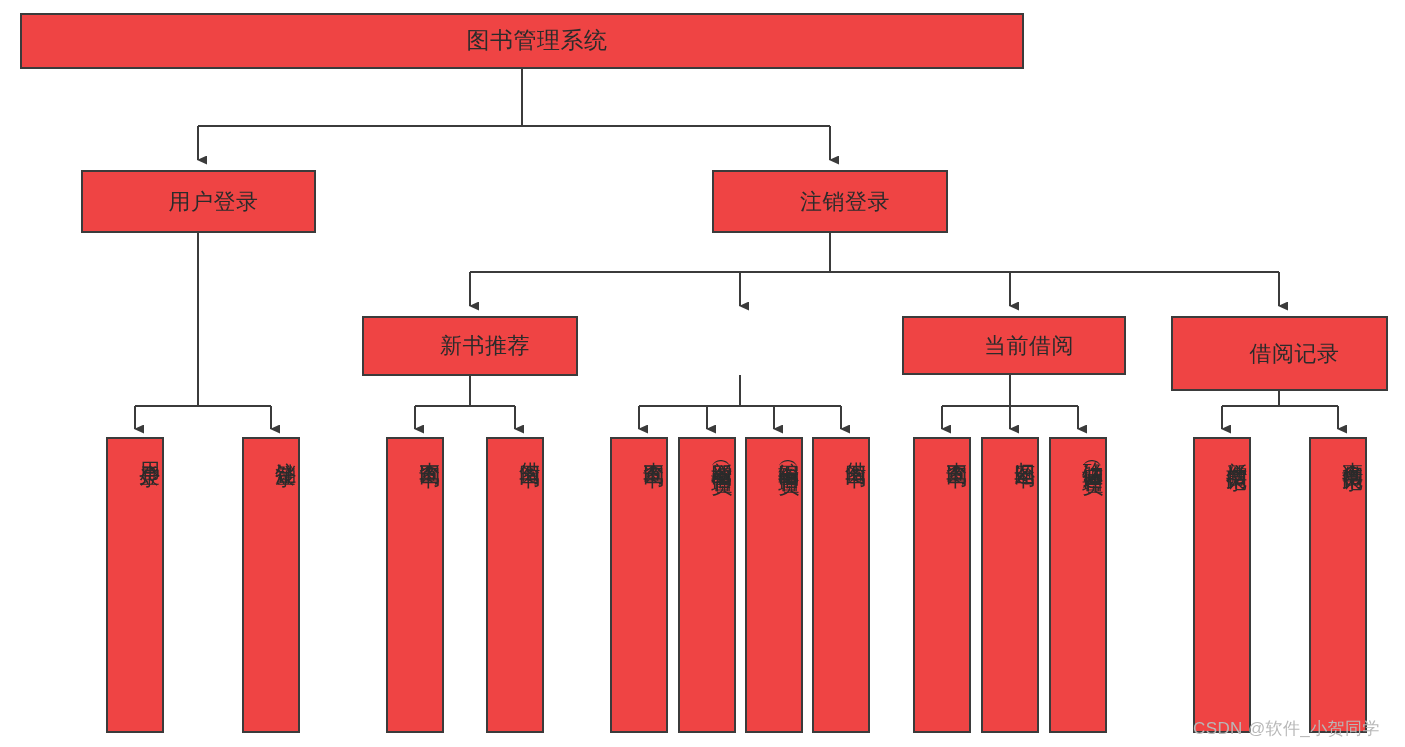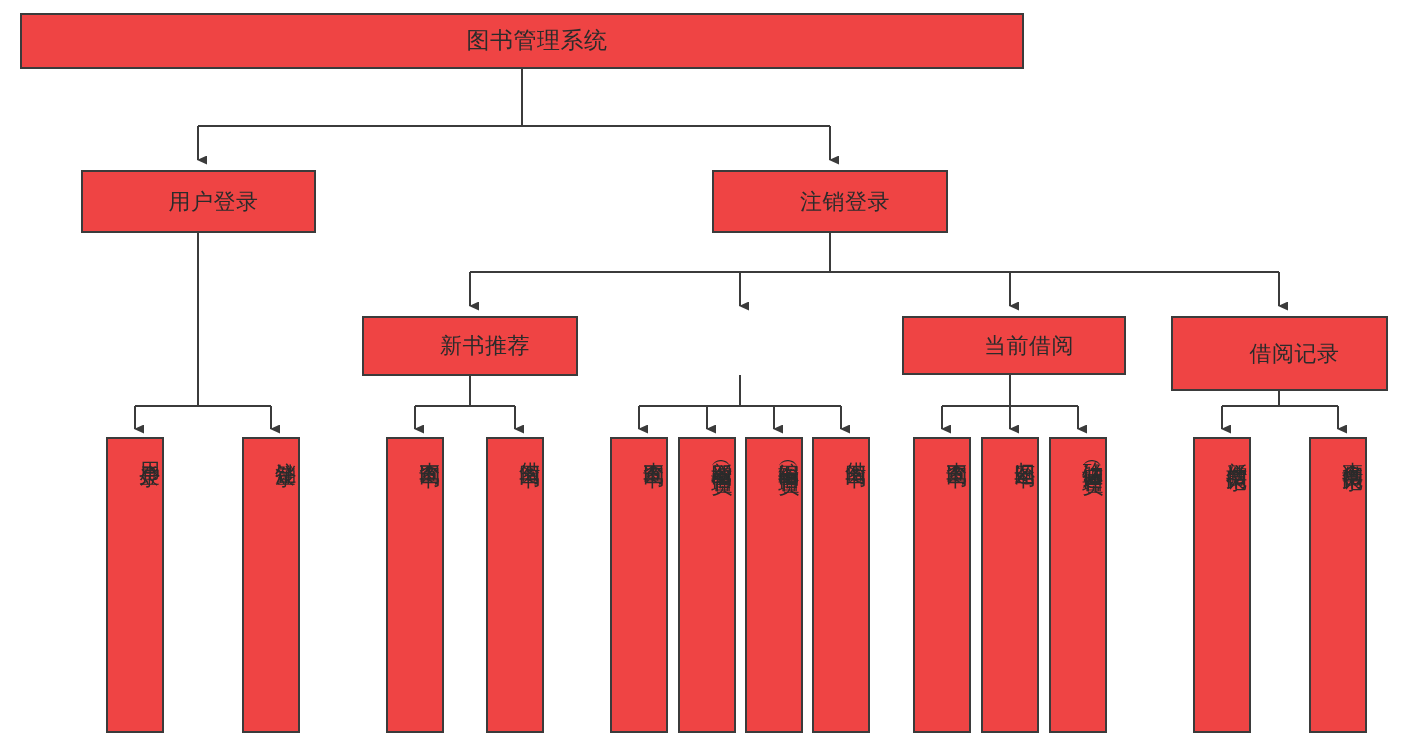--- a/index.html
+++ b/index.html
@@ -201,14 +201,15 @@
   </div>
 
   <div class="node-box node-v" style="left:1193px; top:437px; width:58px; height:296px;">
     <span class="node-label">新增借阅记录</span>
   </div>
 
   <div class="node-box node-v" style="left:1309px; top:437px; width:58px; height:296px;">
     <span class="node-label">查询借阅记录</span>
   </div>
 
+  <div class="watermark" style="left:1193px; top:717px;">CSDN @软件_小贺同学</div>
 
 </div>
 
 </body></html>

